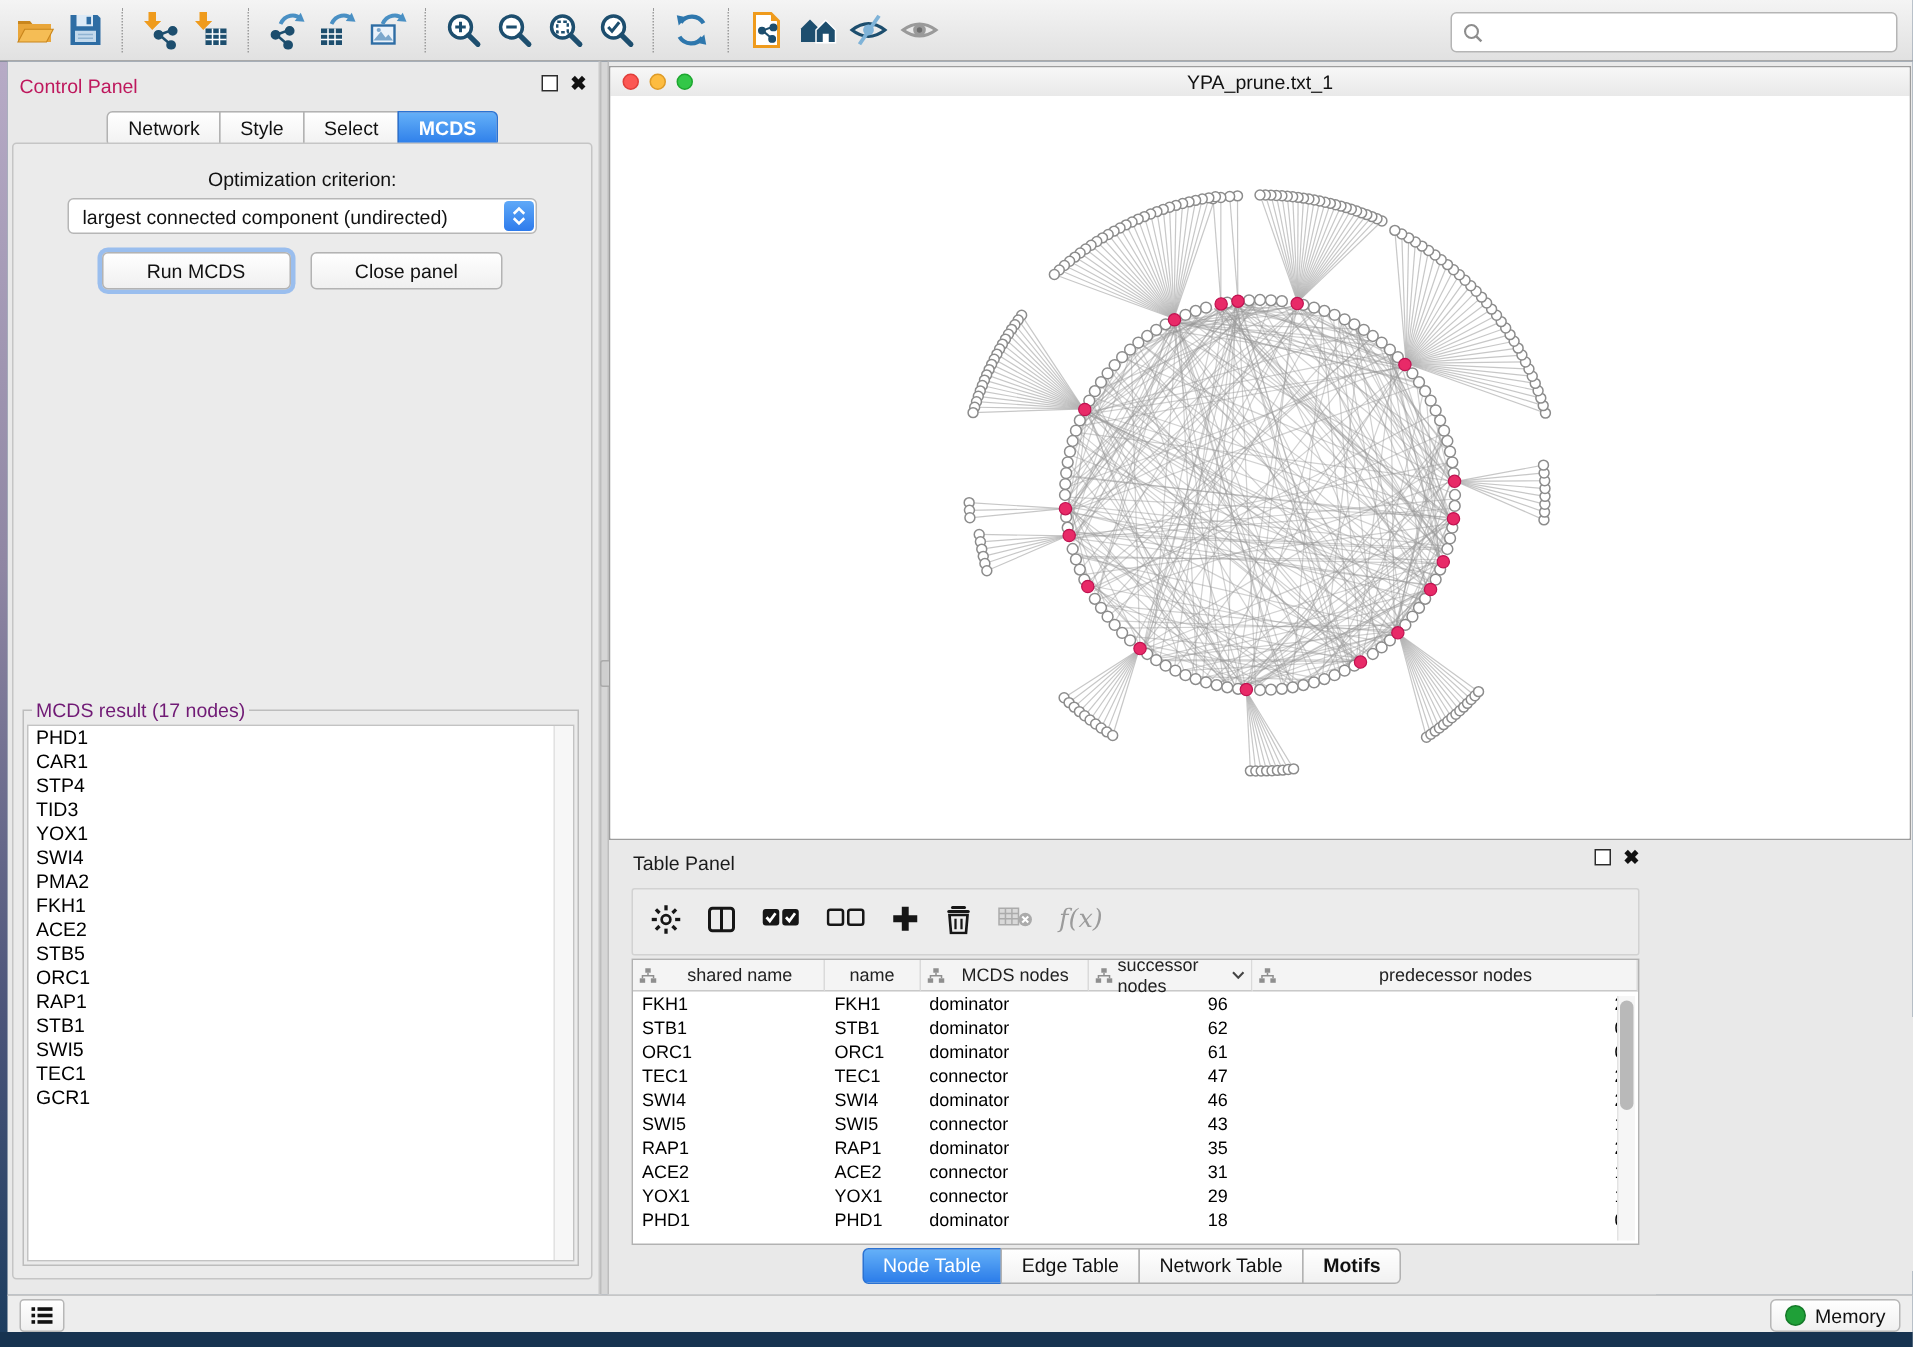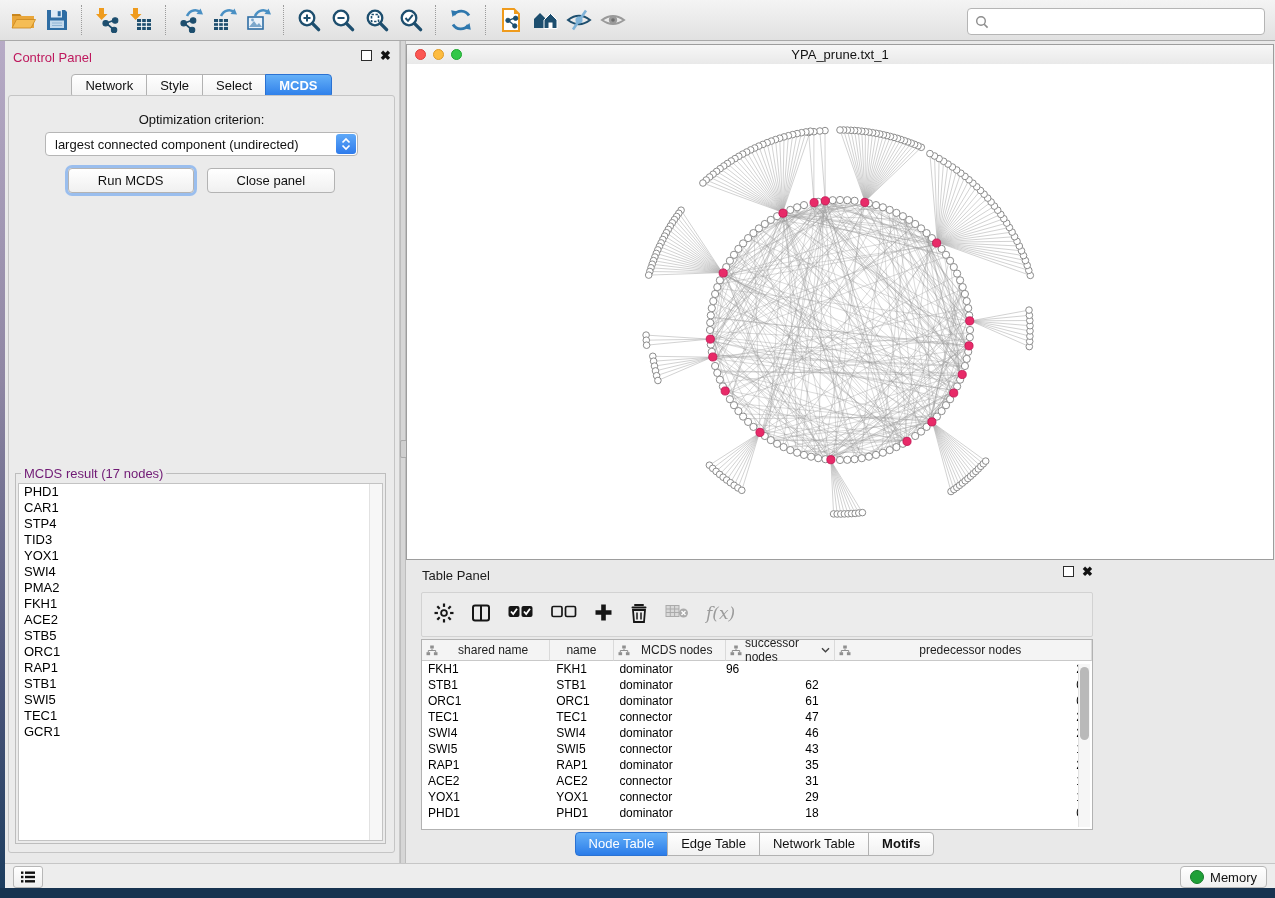--- a/index.html
+++ b/index.html
@@ -1173,21 +1173,21 @@
             <path d="M6 3.5 V5.5 M2.3 7.2 V5.5 H9.7 V7.2" fill="none" stroke="#8f8f8f"></path>
           </svg>
           <span class="lbl">predecessor nodes</span>
         </div>
       </div>
     <div id="tbl-body">
         <div class="tr">
           <div class="td" style="width: 130px; text-align: left; padding: 0px 0px 0px 6px;">FKH1</div>
           <div class="td" style="width: 64px; text-align: left; padding: 0px 0px 0px 6px;">FKH1</div>
           <div class="td" style="width: 114px; text-align: left; padding: 0px 0px 0px 6px;">dominator</div>
-          <div class="td" style="width: 110px; text-align: left; padding: 0px 16px 0px 0px;">96</div>
+          <div class="td" style="width: 110px; text-align: right; padding: 0px 16px 0px 0px;">96</div>
           <div class="td" style="width: 261px; text-align: right; padding: 0px 9px 0px 0px;">2</div>
         </div>
         <div class="tr">
           <div class="td" style="width: 130px; text-align: left; padding: 0px 0px 0px 6px;">STB1</div>
           <div class="td" style="width: 64px; text-align: left; padding: 0px 0px 0px 6px;">STB1</div>
           <div class="td" style="width: 114px; text-align: left; padding: 0px 0px 0px 6px;">dominator</div>
           <div class="td" style="width: 110px; text-align: right; padding: 0px 16px 0px 0px;">62</div>
           <div class="td" style="width: 261px; text-align: right; padding: 0px 9px 0px 0px;">0</div>
         </div>
         <div class="tr">

